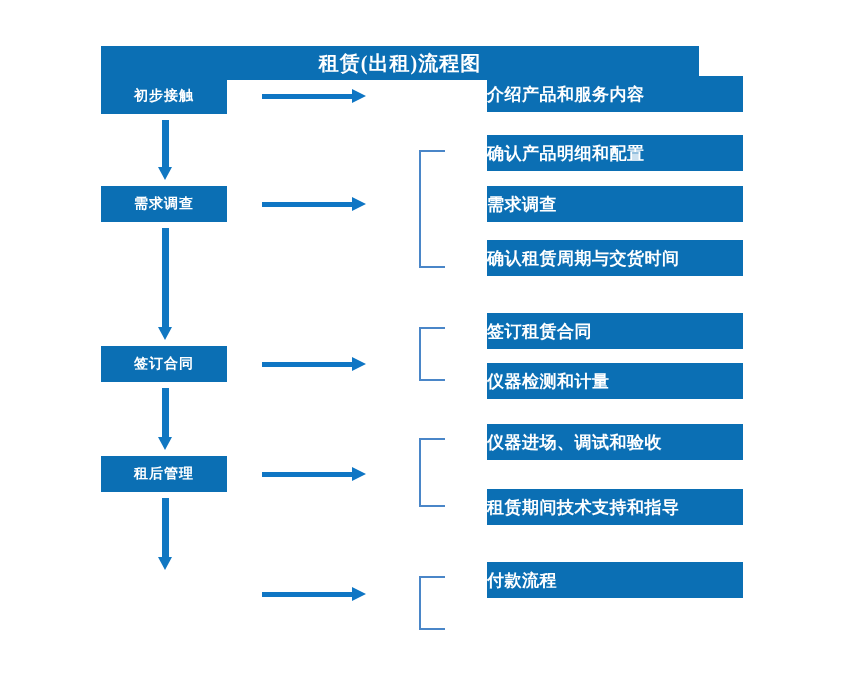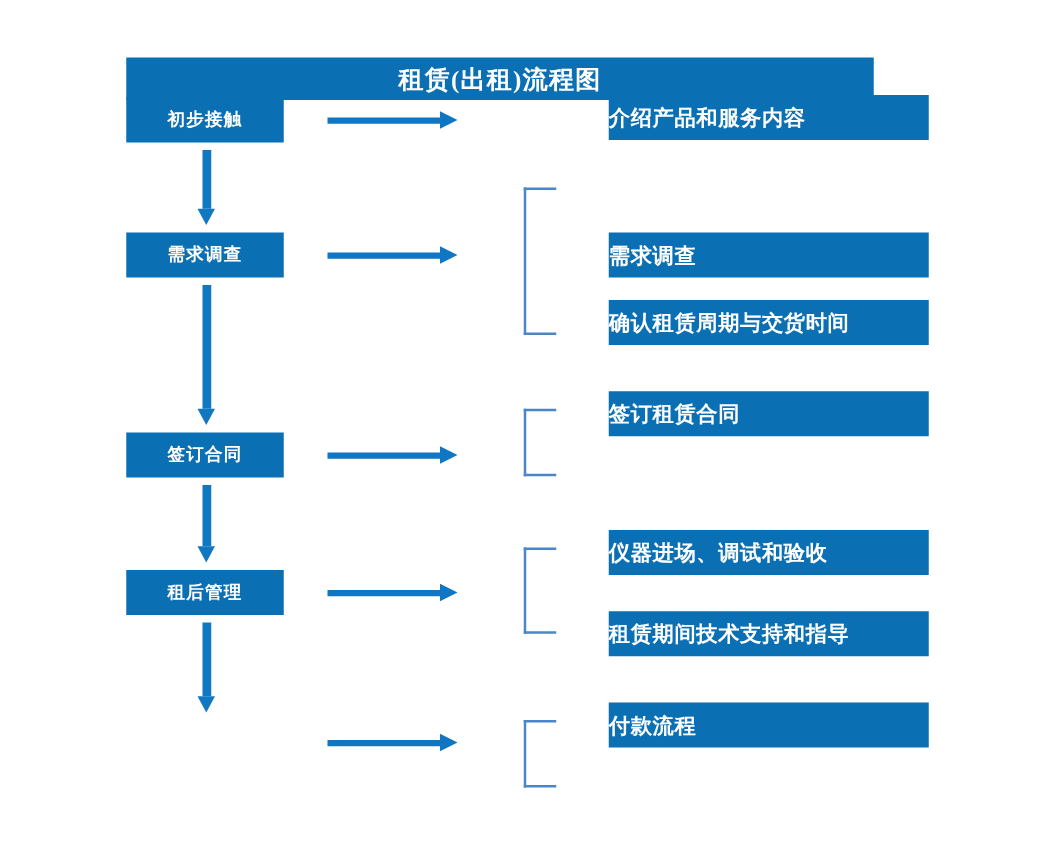--- a/index.html
+++ b/index.html
@@ -182,27 +182,29 @@
   <div class="bracket" style="top:150px; height:118px;"></div>
 
   <div class="bracket" style="top:327px; height:54px;"></div>
 
   <div class="bracket" style="top:438px; height:69px;"></div>
 
   <div class="bracket" style="top:576px; height:54px;"></div>
 
   <div class="node node-right" style="top:76px;">介绍产品和服务内容</div>
 
+  <div class="node node-right" style="top:135px;">确认产品明细和配置</div>
 
   <div class="node node-right" style="top:186px;">需求调查</div>
 
   <div class="node node-right" style="top:240px;">确认租赁周期与交货时间</div>
 
   <div class="node node-right" style="top:313px;">签订租赁合同</div>
 
+  <div class="node node-right" style="top:363px;">仪器检测和计量</div>
 
   <div class="node node-right" style="top:424px;">仪器进场、调试和验收</div>
 
   <div class="node node-right" style="top:489px;">租赁期间技术支持和指导</div>
 
   <div class="node node-right" style="top:562px;">付款流程</div>
 
 
 </div>
 

